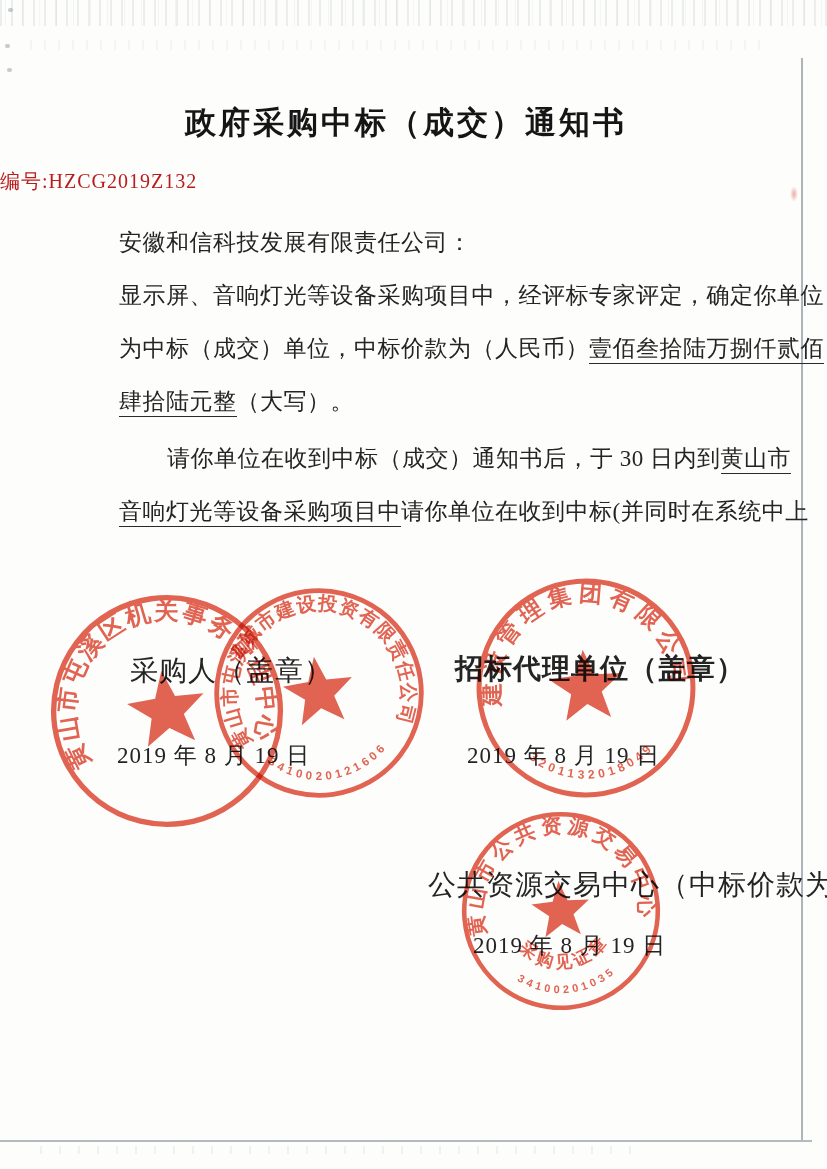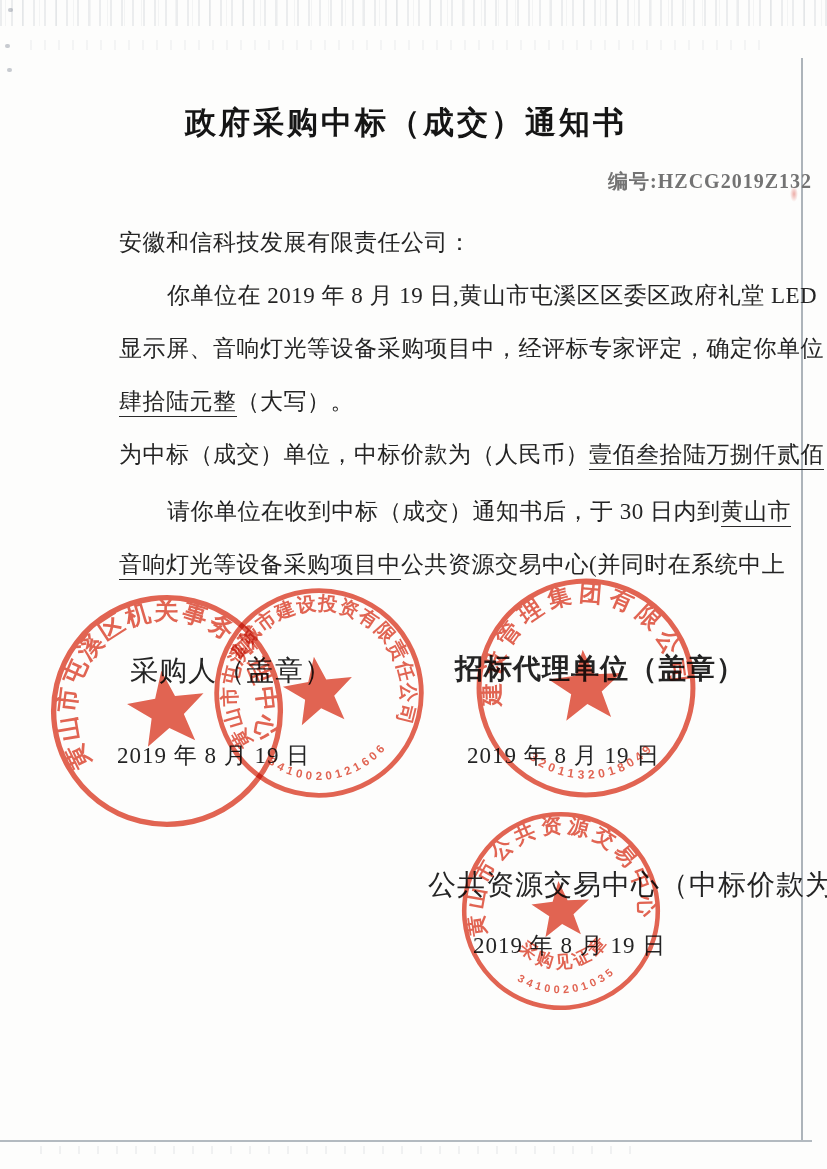--- a/index.html
+++ b/index.html
@@ -16,22 +16,22 @@
   .edge-bottom{position:absolute;left:0;top:1140px;width:812px;height:2px;background:#b3bac0;}
   .noise-bottom{position:absolute;left:40px;top:1146px;width:600px;height:8px;opacity:.25;
     background:repeating-linear-gradient(90deg, rgba(120,130,145,.4) 0 2px, transparent 2px 19px);}
   .red-speck{position:absolute;left:790px;top:186px;width:8px;height:16px;border-radius:50%;
     background:radial-gradient(rgba(220,90,80,.5),transparent 70%);}
   .gray-speck{position:absolute;width:5px;height:4px;background:rgba(100,110,125,.35);border-radius:2px;}
 
   .doc-title{position:absolute;left:0;top:102px;width:812px;text-align:center;
     font-family:Liberation Mono, monospace;font-weight:bold;font-size:31px;
     letter-spacing:3px;color:#151515;}
-  .doc-no{position:absolute;left:0;top:168px;width:812px;text-align:right;
-    font-weight:bold;font-size:20px;letter-spacing:1px;color:#737373;}
+  .doc-no{position:absolute;left:0;top:168px;width:812px;text-align:left;
+    font-weight:normal;font-size:20px;letter-spacing:1px;color:#b91c1c;}
 
   .body-lines{position:absolute;left:119px;top:218px;width:600px;font-size:23px;
     color:#242424;letter-spacing:.5px;}
   .bline{height:45px;line-height:34px;white-space:nowrap;margin-top:8px;}
   .bline.gap{margin-top:12px;}
   .bline.ind{text-indent:48px;}
   .ul{border-bottom:1.6px solid #2a2a2a;padding-bottom:2px;}
 
   .sig{position:absolute;font-size:28px;color:#242424;letter-spacing:1px;white-space:nowrap;}
   .sig-purchaser{left:130px;top:652px;}
@@ -61,26 +61,25 @@
   <div class="red-speck"></div>
   <div class="gray-speck" style="left:8px;top:8px;"></div>
   <div class="gray-speck" style="left:5px;top:44px;"></div>
   <div class="gray-speck" style="left:7px;top:68px;"></div>
 
   <div class="doc-title">政府采购中标（成交）通知书</div>
   <div class="doc-no">编号:HZCG2019Z132</div>
 
   <div class="body-lines">
       <div class="bline"><span>安徽和信科技发展有限责任公司：</span></div>
-      <div class="bline ind"><span>你单位在 2019 年 8 月 19 日,黄山市屯溪区区委区政府礼堂 LED</span></div>
       <div class="bline"><span>显示屏、音响灯光等设备采购项目中，经评标专家评定，确定你单位</span></div>
+      <div class="bline"><span>为中标（成交）单位，中标价款为（人民币）</span><span class="ul">壹佰叁拾陆万捌仟贰佰</span></div>
       <div class="bline"><span class="ul">肆拾陆元整</span><span>（大写）。</span></div>
-      <div class="bline"><span>为中标（成交）单位，中标价款为（人民币）</span><span class="ul">壹佰叁拾陆万捌仟贰佰</span></div>
       <div class="bline ind gap"><span>请你单位在收到中标（成交）通知书后，于 30 日内到</span><span class="ul">黄山市</span></div>
-      <div class="bline"><span class="ul">音响灯光等设备采购项目中</span><span>公共资源交易中心(并同时在系统中上</span></div>
+      <div class="bline"><span class="ul">音响灯光等设备采购项目中</span><span>请你单位在收到中标(并同时在系统中上</span></div>
     </div>
 
   <div class="sig sig-purchaser">采购人（盖章）</div>
   <div class="sig sig-purchaser-date">2019 年 8 月 19 日</div>
   <div class="sig sig-agency">招标代理单位（盖章）</div>
   <div class="sig sig-agency-date">2019 年 8 月 19 日</div>
   <div class="sig sig-trade">公共资源交易中心（中标价款为）</div>
   <div class="sig sig-trade-date">2019 年 8 月 19 日</div>
 
   <svg class="stamp st-purchaser" viewBox="0 0 230 230">

